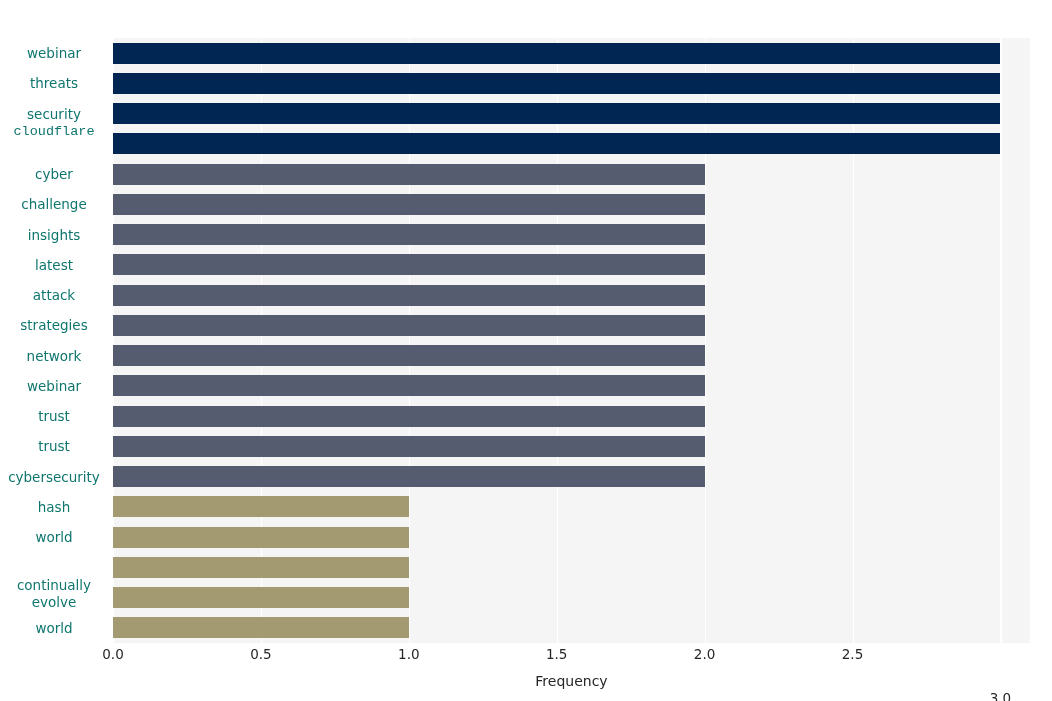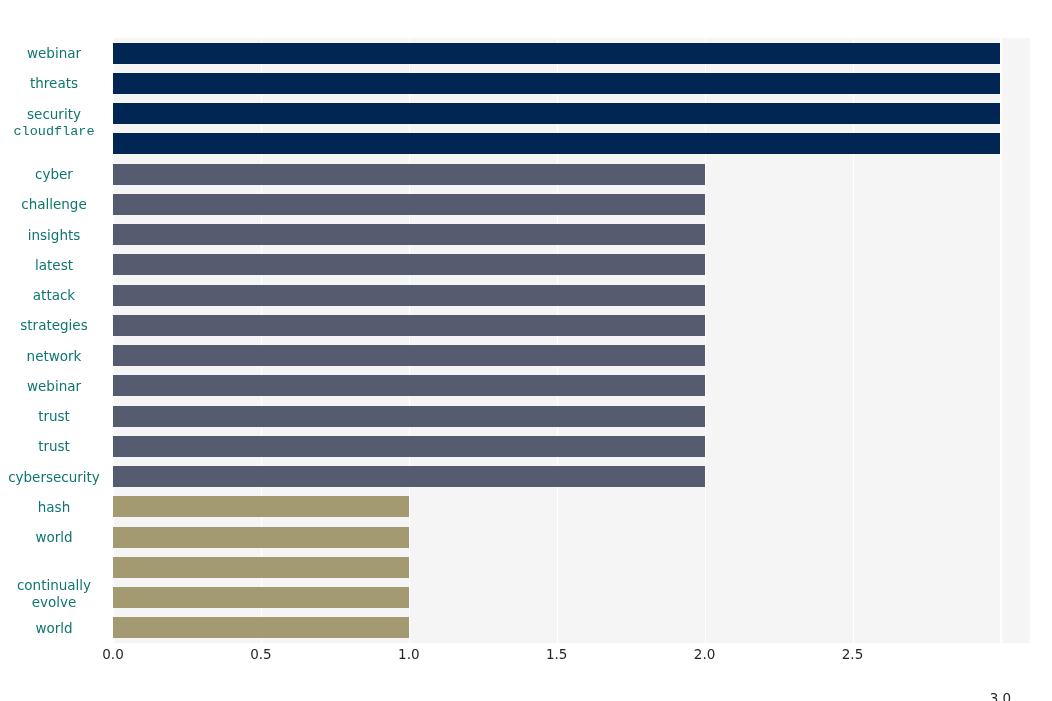--- a/index.html
+++ b/index.html
@@ -176,14 +176,15 @@
   <div id="xtick-labels">
       <div class="xtick-label" style="left: 113px;">0.0</div>
       <div class="xtick-label" style="left: 260.903px;">0.5</div>
       <div class="xtick-label" style="left: 408.806px;">1.0</div>
       <div class="xtick-label" style="left: 556.71px;">1.5</div>
       <div class="xtick-label" style="left: 704.613px;">2.0</div>
       <div class="xtick-label" style="left: 852.516px;">2.5</div>
       <div class="xtick-label" style="left: 1000.42px; margin-top: 44px;">3.0</div>
     </div>
 
+  <div id="xaxis-label">Frequency</div>
 
 </div>
 
 </body></html>

